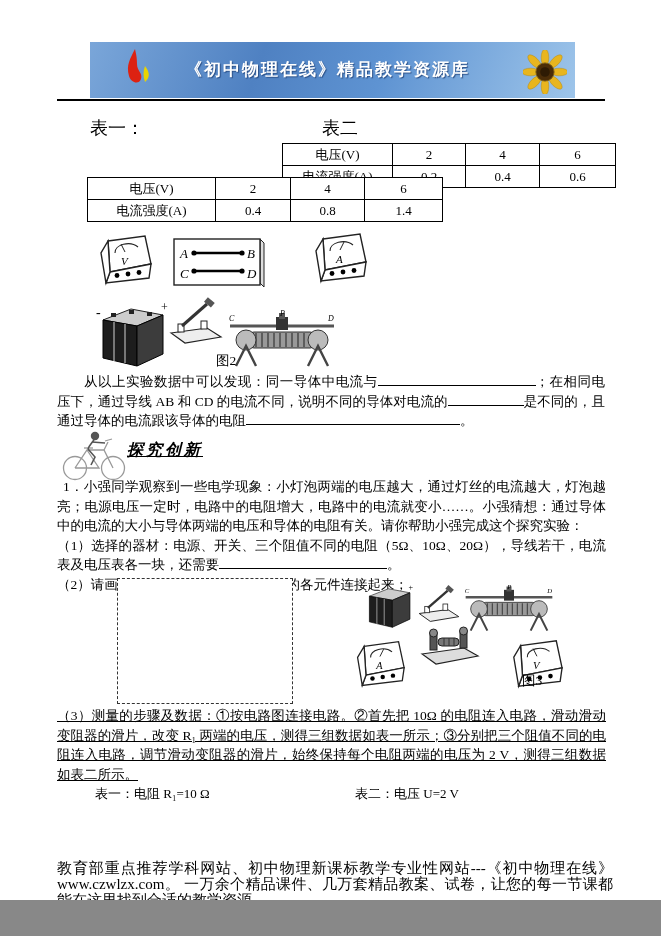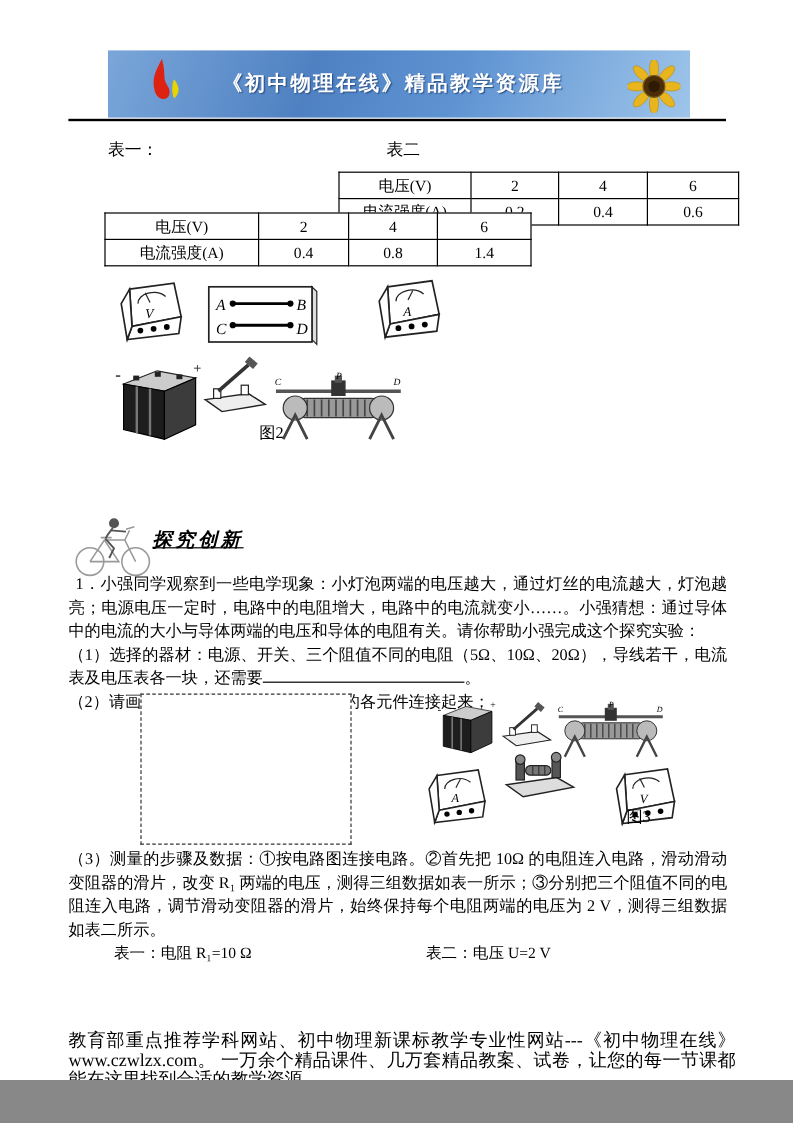--- a/index.html
+++ b/index.html
@@ -10,21 +10,21 @@
   .banner{left:90px;top:42px;width:485px;height:56px;
           background:linear-gradient(110deg,#7aa6d9 0%,#4f81c2 35%,#5e93d2 60%,#9ec5ea 100%);
           display:flex;align-items:center;overflow:hidden;}
   .banner-text{flex:1;text-align:center;line-height:1.1;}
   .banner-title{color:#fff;font-weight:bold;font-size:17px;letter-spacing:2px;
                 text-shadow:1px 1px 1px #2a4f86;}
   .banner-url{color:#e8281e;font-weight:bold;font-size:13px;letter-spacing:1px;
               font-family:"Liberation Mono","DejaVu Sans Mono",monospace;}
   .rule{left:57px;top:99px;width:548px;height:2px;background:#000;}
   
-  .tbl-label{font-size:14px;}
+  .tbl-label{font-size:18px;}
   table.tbl{border-collapse:collapse;table-layout:fixed;background:#fff;}
   table.tbl td{border:1px solid #000;height:21px;text-align:center;
                font-size:13px;padding:0 2px;white-space:nowrap;}
   
   .para{font-size:13.5px;line-height:19.5px;text-align:justify;}
   .indent2{text-indent:27px;}
   .blank{display:inline-block;border-bottom:1px solid #000;height:12px;}
   .heading{font-size:16px;font-weight:bold;letter-spacing:3px;font-style:italic;text-decoration:underline;}
   .caption{font-size:13.5px;margin-left:46px;}
   .dashbox{border:1.4px dashed #333;background:#fff;}
@@ -201,20 +201,21 @@
       <circle cx="90" cy="30" r="10" fill="#bbb" stroke="#333"></circle>
       <path d="M8,56 L18,36 L28,56" fill="none" stroke="#444" stroke-width="2.4"></path>
       <path d="M80,56 L90,36 L100,56" fill="none" stroke="#444" stroke-width="2.4"></path>
       <text x="1" y="11" font-size="8" font-style="italic">C</text>
       <text x="52" y="6" font-size="8" font-style="italic">P</text>
       <text x="100" y="11" font-size="8" font-style="italic">D</text>
     </svg>
   </span>
   <div class="abs caption" style="left:170px;top:352px;">图2</div>
 
+  <div class="abs para indent2" style="left:57px;top:372px;width:548px;"><span>从以上实验数据中可以发现：同一导体中电流与</span><span class="blank" style="width:158px;"></span><span>；在相同电压下，通过导线 AB 和 CD 的电流不同，说明不同的导体对电流的</span><span class="blank" style="width:76px;"></span><span>是不同的，且通过导体的电流跟该导体的电阻</span><span class="blank" style="width:214px;"></span><span>。</span></div>
 
   <span class="abs" style="left:58px;top:431px;">
     <svg width="74" height="52" viewBox="0 0 74 52">
       <g fill="none" stroke="#999" stroke-width="1.3">
         <circle cx="17" cy="37" r="11.5"></circle>
         <circle cx="55" cy="37" r="11.5"></circle>
         <path d="M17,37 L29,19 L46,19 L55,37 M29,19 L41,37 L17,37"></path>
         <path d="M46,19 L50,11 M47,10 l7,-2"></path>
         <path d="M26,17 l9,0"></path>
       </g>
@@ -325,20 +326,20 @@
       <path d="M20,22 a 13,9 0 0 1 23,-6" fill="none" stroke="#222" stroke-width="1.1"></path>
       <line x1="30" y1="21" x2="26" y2="13" stroke="#222" stroke-width="1"></line>
       <text x="26" y="34" font-size="11" font-style="italic">V</text>
       <circle cx="22" cy="44.5" r="2.4"></circle>
         <circle cx="33" cy="43" r="2.4"></circle>
         <circle cx="44" cy="41.5" r="2.4"></circle>
     </svg>
   </span>
   <div class="abs caption" style="left:476px;top:672px;">图3</div>
 
-  <div class="abs para" style="left:57px;top:706px;width:549px;">（3）测量的步骤及数据：①按电路图连接电路。②首先把 10Ω 的电阻连入电路，滑动滑动变阻器的滑片，改变 R₁ 两端的电压，测得三组数据如表一所示；③分别把三个阻值不同的电阻连入电路，调节滑动变阻器的滑片，始终保持每个电阻两端的电压为 2 V，测得三组数据如表二所示。</div>
+  <div class="abs para" style="left:57px;top:706px;width:549px;text-decoration:underline;">（3）测量的步骤及数据：①按电路图连接电路。②首先把 10Ω 的电阻连入电路，滑动滑动变阻器的滑片，改变 R₁ 两端的电压，测得三组数据如表一所示；③分别把三个阻值不同的电阻连入电路，调节滑动变阻器的滑片，始终保持每个电阻两端的电压为 2 V，测得三组数据如表二所示。</div>
 
   <div class="abs small-label" style="left:95px;top:785px;">表一：电阻 R₁=10 Ω</div>
   <div class="abs small-label" style="left:355px;top:785px;">表二：电压 U=2 V</div>
 
   <div class="abs footer" style="left:57px;top:860px;width:556px;">教育部重点推荐学科网站、初中物理新课标教学专业性网站---《初中物理在线》www.czwlzx.com。 一万余个精品课件、几万套精品教案、试卷，让您的每一节课都能在这里找到合适的教学资源。</div>
 
 </div>
 
 </body></html>

